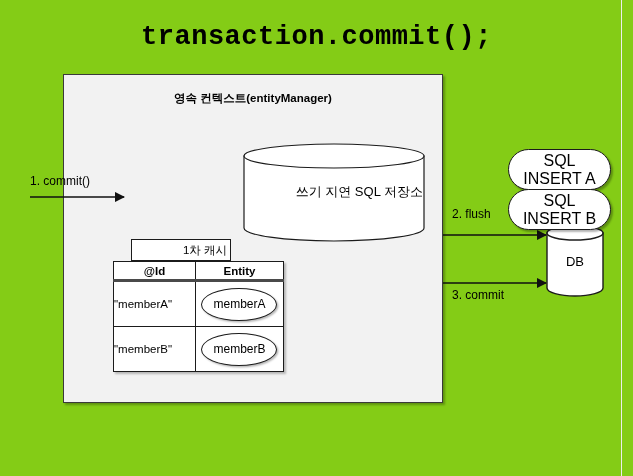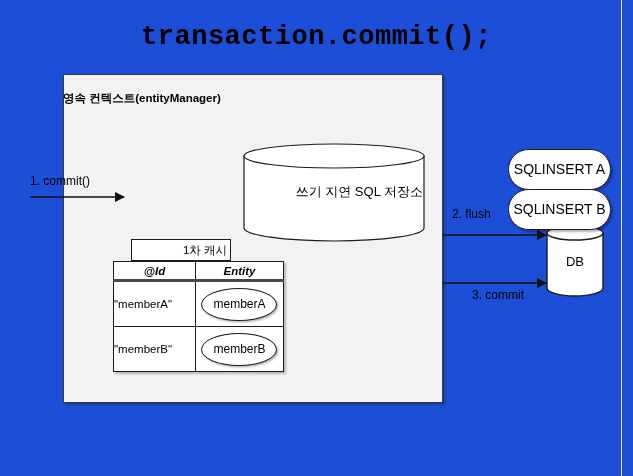--- a/index.html
+++ b/index.html
@@ -4,21 +4,21 @@
 <style>
   html, body {
     margin: 0;
     padding: 0;
     background: #ffffff;
   }
   #canvas {
     position: relative;
     width: 633px;
     height: 476px;
-    background: #1d4ed8;
+    background: #84cc16;
     overflow: hidden;
     font-family: "Liberation Sans", sans-serif;
   }
 
   
   .slide-edge {
     position: absolute;
     top: 0;
     left: 621px;
     width: 1px;
@@ -51,20 +51,21 @@
     background: #f2f2f2;
     border: 1.5px solid #3a3a3a;
     box-shadow: 2px 2px 2px rgba(0,0,0,0.28);
     box-sizing: border-box;
   }
   .pc-title {
     position: absolute;
     left: 63px;
     top: 91px;
     width: 380px;
+    text-align: center;
     font-size: 11.5px;
     font-weight: bold;
     color: #000000;
   }
 
   
   .cyl {
     position: absolute;
   }
   .cyl svg { display: block; overflow: visible; }
@@ -109,21 +110,20 @@
     padding: 0;
     background: #ffffff;
   }
   .cache-table th {
     height: 17px;
     font-size: 11.5px;
     font-weight: bold;
     text-align: center;
     border-bottom: 3px solid #4a4a4a;
     color: #000000;
-    font-style: italic;
   }
   .cache-table td {
     height: 44px;
     vertical-align: middle;
   }
   .col-id { width: 83px; }
   .col-entity { width: 88px; margin-top: 8px; }
   .id-cell {
     font-size: 11.5px;
     padding-left: 7px;
@@ -148,25 +148,25 @@
   
   .sql-box {
     position: absolute;
     width: 103px;
     height: 41px;
     border: 1.4px solid #1b1b1b;
     border-radius: 21px;
     background: #ffffff;
     box-shadow: 2px 2px 2px rgba(0,0,0,0.3);
     display: flex;
-    flex-direction: row;
+    flex-direction: column;
     align-items: center;
     justify-content: center;
     line-height: 1.12;
-    font-size: 14px;
+    font-size: 16px;
     color: #000000;
     box-sizing: border-box;
   }
   #sql-a { left: 508px; top: 149px; }
   #sql-b { left: 508px; top: 189px; z-index: 3; }
 
   
   .db-wrap { position: absolute; left: 545px; top: 226px; z-index: 2; }
   .db-label {
     position: absolute;
@@ -189,21 +189,21 @@
     pointer-events: none;
   }
   .arrow-label {
     position: absolute;
     font-size: 12px;
     color: #000000;
     white-space: nowrap;
   }
   #label-commit { left: 30px; top: 174px; }
   #label-flush  { left: 452px; top: 207px; }
-  #label-commit3{ left: 452px; top: 288px; margin-left: 20px; }
+  #label-commit3{ left: 452px; top: 288px; }
 </style>
 </head>
 <body>
 
 <div id="canvas">
 
   <div class="slide-edge"></div>
 
   <div class="title">transaction.commit();</div>
 

